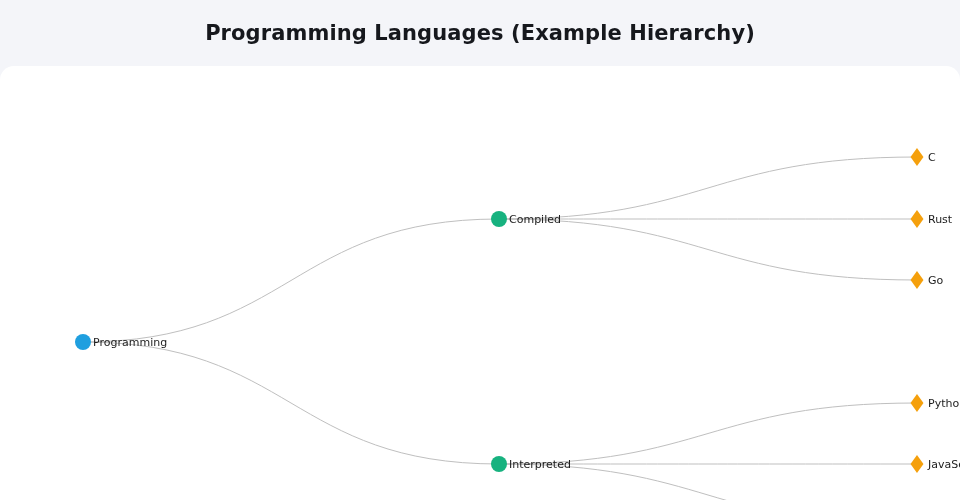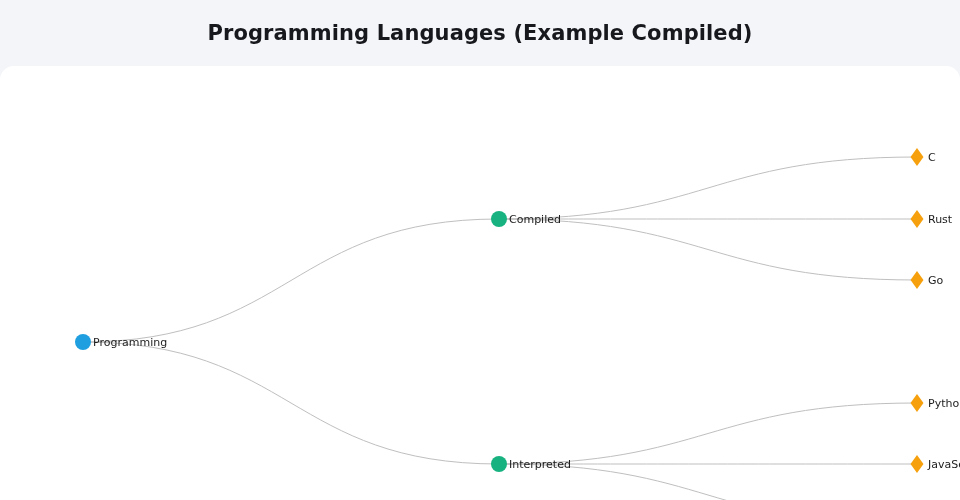--- a/index.html
+++ b/index.html
@@ -66,21 +66,21 @@
     fill: #1c1c1c;
     dominant-baseline: middle;
   }
 </style>
 </head>
 <body>
 
 <div id="app">
 
   <div id="header">
-    <div id="page-title">Programming Languages (Example Compiled)</div>
+    <div id="page-title">Programming Languages (Example Hierarchy)</div>
   </div>
 
   <div id="card">
     <svg id="tree-svg" viewBox="0 0 960 434" width="960" height="434" xmlns="http://www.w3.org/2000/svg">
       <g id="edges-layer">
           <path d="M 83 276 C 291 276, 291 153, 499 153" class="edge" stroke="#bfbfbf" stroke-width="1"></path>
           <path d="M 83 276 C 291 276, 291 398, 499 398" class="edge" stroke="#bfbfbf" stroke-width="1"></path>
           <path d="M 499 153 C 708 153, 708 91, 917 91" class="edge" stroke="#bfbfbf" stroke-width="1"></path>
           <path d="M 499 153 C 708 153, 708 153, 917 153" class="edge" stroke="#bfbfbf" stroke-width="1"></path>
           <path d="M 499 153 C 708 153, 708 214, 917 214" class="edge" stroke="#bfbfbf" stroke-width="1"></path>

